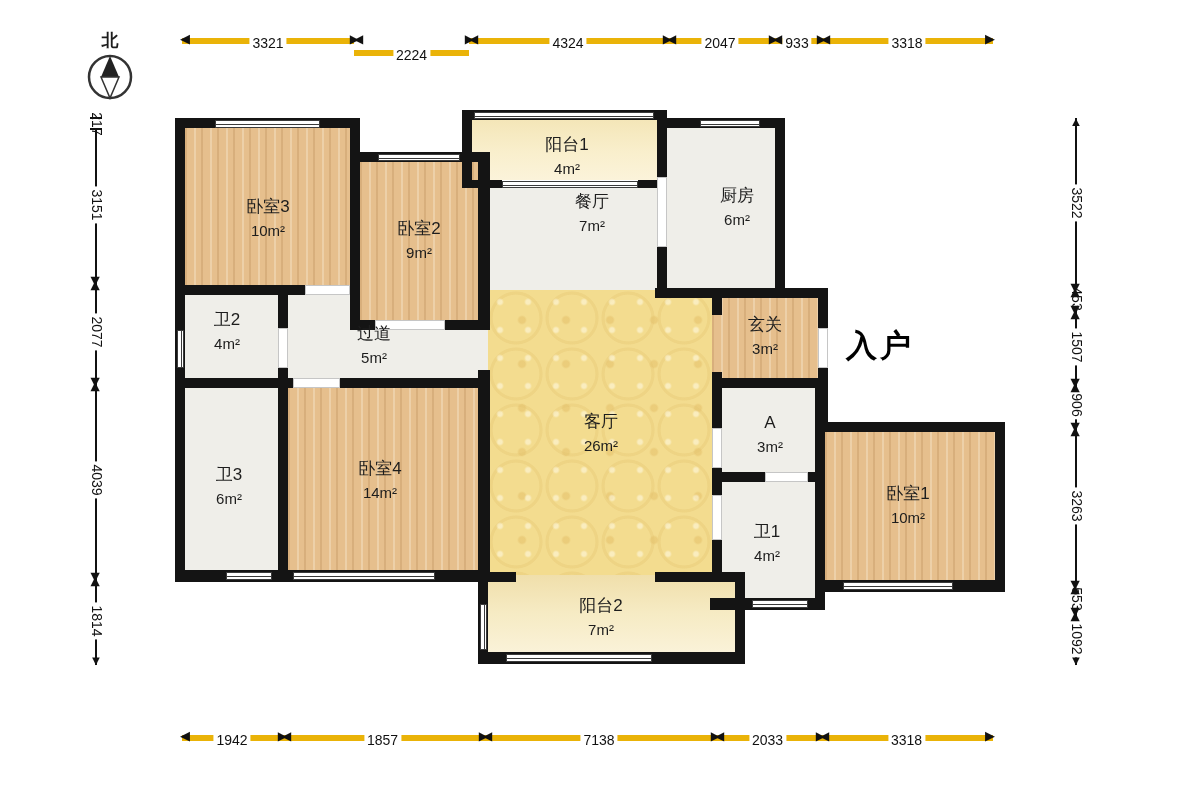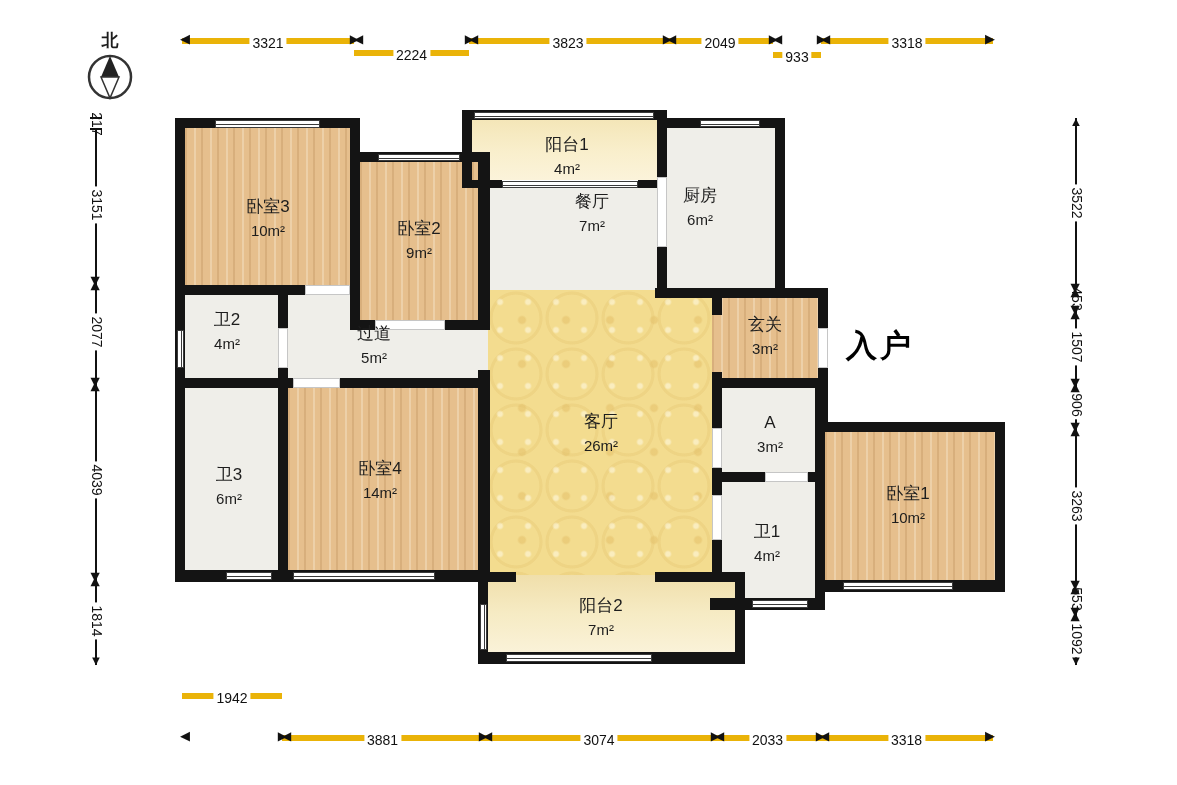--- a/index.html
+++ b/index.html
@@ -151,21 +151,21 @@
       <div class="area">9m²</div>
     </div>
   <div class="rlabel" style="left:567px;top:156px">
       <div>阳台1</div>
       <div class="area">4m²</div>
     </div>
   <div class="rlabel" style="left:592px;top:213px">
       <div>餐厅</div>
       <div class="area">7m²</div>
     </div>
-  <div class="rlabel" style="left:700px;top:207px">
+  <div class="rlabel" style="left:737px;top:207px">
       <div>厨房</div>
       <div class="area">6m²</div>
     </div>
   <div class="rlabel" style="left:227px;top:331px">
       <div>卫2</div>
       <div class="area">4m²</div>
     </div>
   <div class="rlabel" style="left:374px;top:345px">
       <div>过道</div>
       <div class="area">5m²</div>
@@ -205,47 +205,47 @@
 
   <div class="entry" style="left:880px;top:346px">入户</div>
 
   <div class="dim-h" style="left:182px;top:38px;width:172px">
       <span class="dlab">3321</span>
     </div>
   <div class="dim-h" style="left:354px;top:50px;width:115px">
       <span class="dlab">2224</span>
     </div>
   <div class="dim-h" style="left:469px;top:38px;width:198px">
-      <span class="dlab">3823</span>
+      <span class="dlab">4324</span>
     </div>
   <div class="dim-h" style="left:667px;top:38px;width:106px">
-      <span class="dlab">2049</span>
-    </div>
-  <div class="dim-h" style="left:773px;top:52px;width:48px">
+      <span class="dlab">2047</span>
+    </div>
+  <div class="dim-h" style="left:773px;top:38px;width:48px">
       <span class="dlab">933</span>
     </div>
   <div class="dim-h" style="left:821px;top:38px;width:172px">
       <span class="dlab">3318</span>
     </div>
   <span class="mk end" style="left:185px;top:39px">◀</span>
   <span class="mk" style="left:354px;top:39px">▶◀</span>
   <span class="mk" style="left:469px;top:39px">▶◀</span>
   <span class="mk" style="left:667px;top:39px">▶◀</span>
   <span class="mk" style="left:773px;top:39px">▶◀</span>
   <span class="mk" style="left:821px;top:39px">▶◀</span>
   <span class="mk end" style="left:990px;top:39px">▶</span>
 
-  <div class="dim-h" style="left:182px;top:693px;width:100px">
+  <div class="dim-h" style="left:182px;top:735px;width:100px">
       <span class="dlab">1942</span>
     </div>
   <div class="dim-h" style="left:282px;top:735px;width:201px">
-      <span class="dlab">3881</span>
+      <span class="dlab">1857</span>
     </div>
   <div class="dim-h" style="left:483px;top:735px;width:232px">
-      <span class="dlab">3074</span>
+      <span class="dlab">7138</span>
     </div>
   <div class="dim-h" style="left:715px;top:735px;width:105px">
       <span class="dlab">2033</span>
     </div>
   <div class="dim-h" style="left:820px;top:735px;width:173px">
       <span class="dlab">3318</span>
     </div>
   <span class="mk end" style="left:185px;top:736px">◀</span>
   <span class="mk" style="left:282px;top:736px">▶◀</span>
   <span class="mk" style="left:483px;top:736px">▶◀</span>

